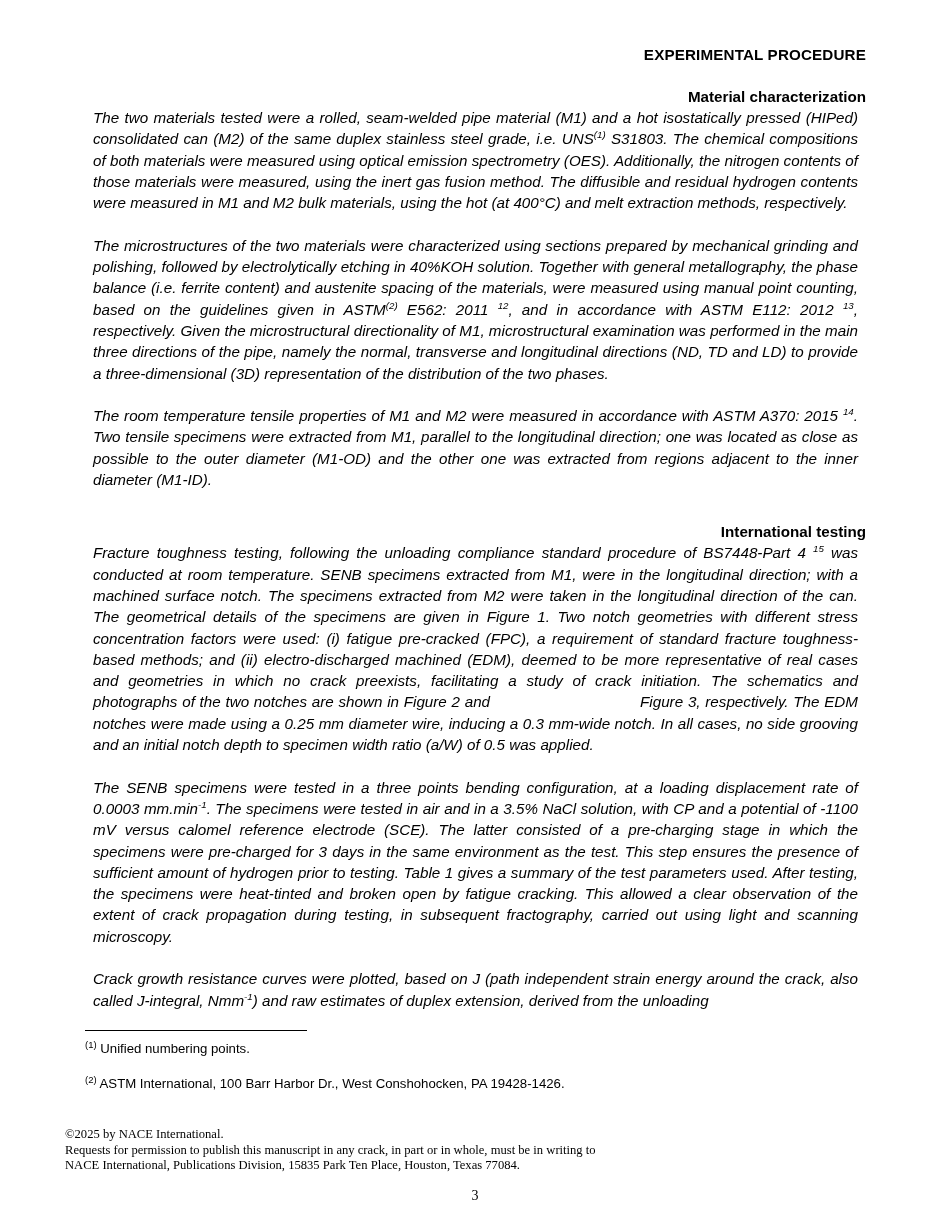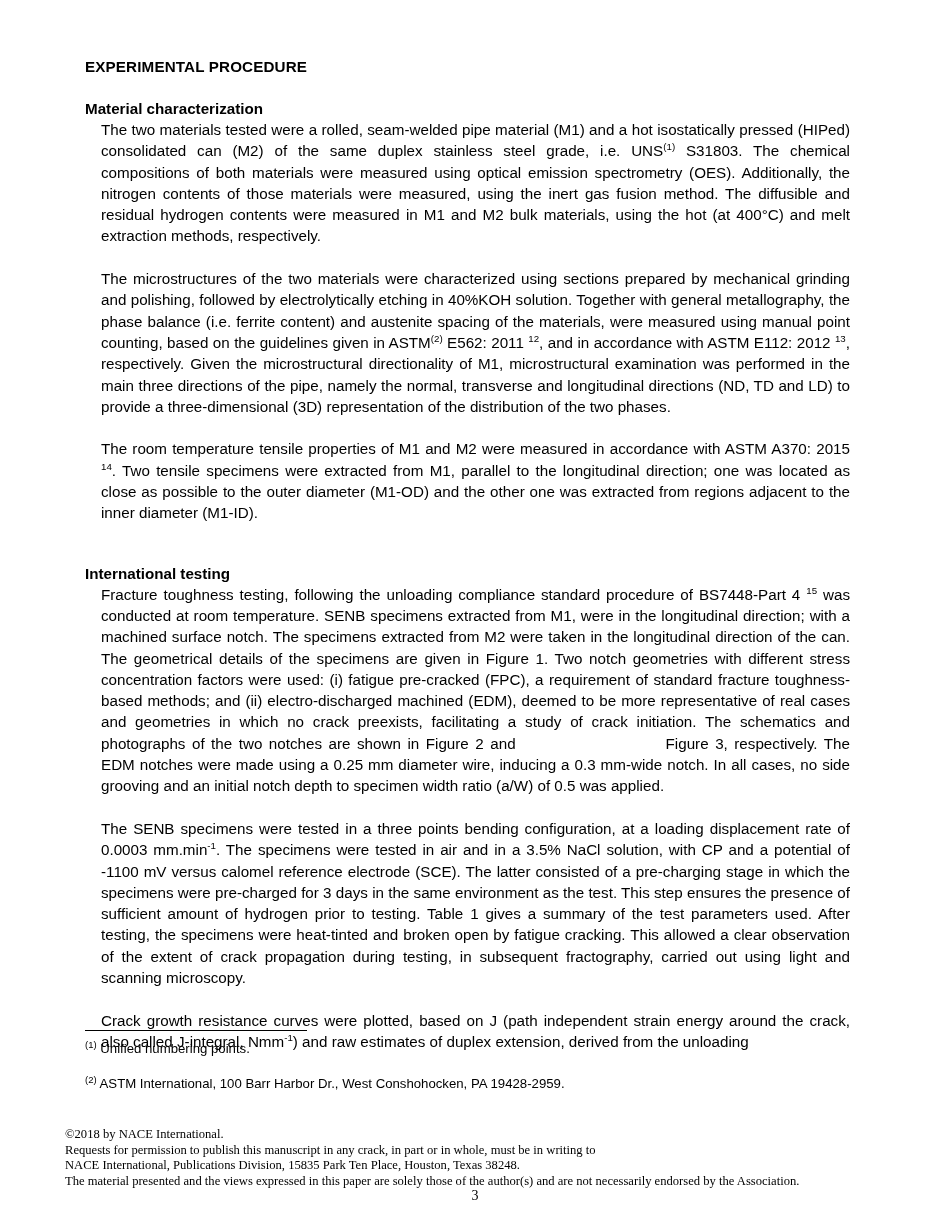--- a/index.html
+++ b/index.html
@@ -19,41 +19,43 @@
     box-sizing: border-box;
     overflow: hidden;
   }
   .content {
     position: absolute;
     left: 85px;
     top: 0;
     width: 781px;
   }
   .doc-title {
-    text-align: left;
+    text-align: right;
     font-weight: bold;
     font-size: 15.2px;
     letter-spacing: 0.15px;
     margin: 0;
-    padding-top: 58px;
+    padding-top: 46px;
   }
   .section-head {
     font-weight: bold;
     font-size: 15.2px;
     margin: 0;
     padding-top: 25px;
     padding-bottom: 2px;
+    text-align: right;
   }
   p.body-par {
     font-size: 15.2px;
     line-height: 21.3px;
     text-align: justify;
     text-justify: inter-word;
-    margin: 16px;
+    margin: 8px;
     hyphens: none;
+    font-style: italic;
   }
   p.body-par + p.body-par {
     margin-top: 21.3px;
   }
   .section-head + p.body-par {
     margin-top: 0;
   }
   sup {
     font-size: 0.64em;
     line-height: 0;
@@ -136,25 +138,24 @@
 
     <p class="body-par"><span>The SENB specimens were tested in a three points bending configuration, at a loading displacement rate of 0.0003 mm.min</span><sup>-1</sup><span>. The specimens were tested in air and in a 3.5% NaCl solution, with CP and a potential of -1100 mV versus calomel reference electrode (SCE). The latter consisted of a pre-charging stage in which the specimens were pre-charged for 3 days in the same environment as the test. This step ensures the presence of sufficient amount of hydrogen prior to testing. Table 1 gives a summary of the test parameters used. After testing, the specimens were heat-tinted and broken open by fatigue cracking. This allowed a clear observation of the extent of crack propagation during testing, in subsequent fractography, carried out using light and scanning microscopy.</span></p>
 
     <p class="body-par"><span>Crack growth resistance curves were plotted, based on J (path independent strain energy around the crack, also called J-integral, Nmm</span><sup>-1</sup><span>) and raw estimates of duplex extension, derived from the unloading</span></p>
 
   </div>
 
   <div class="footnotes">
     <div class="footnote-rule"></div>
     <p class="footnote"><sup>(1)</sup><span> Unified numbering points.</span></p>
-    <p class="footnote"><sup>(2)</sup><span> ASTM International, 100 Barr Harbor Dr., West Conshohocken, PA 19428-2959.</span></p>
+    <p class="footnote"><sup>(2)</sup><span> ASTM International, 100 Barr Harbor Dr., West Conshohocken, PA 19428-1426.</span></p>
   </div>
 
   <div class="footer">
-    <div>©2018 by NACE International.</div>
+    <div>©2025 by NACE International.</div>
     <div>Requests for permission to publish this manuscript in any crack, in part or in whole, must be in writing to</div>
-    <div>NACE International, Publications Division, 15835 Park Ten Place, Houston, Texas 38248.</div>
-    <div>The material presented and the views expressed in this paper are solely those of the author(s) and are not necessarily endorsed by the Association.</div>
+    <div>NACE International, Publications Division, 15835 Park Ten Place, Houston, Texas 77084.</div>
   </div>
 
   <div class="page-number">3</div>
 
 </div>
 
 </body></html>

